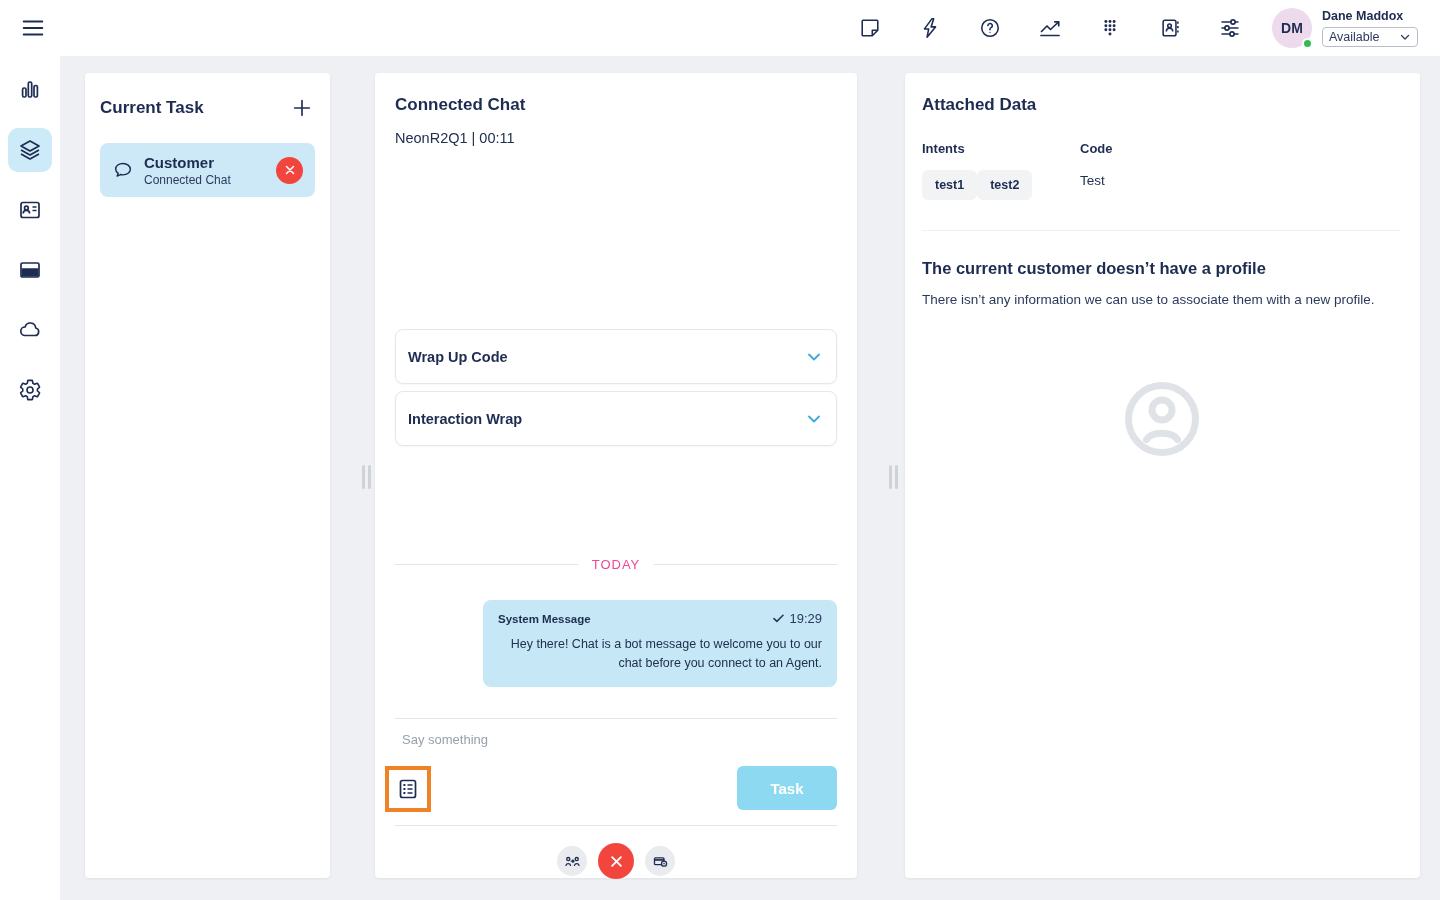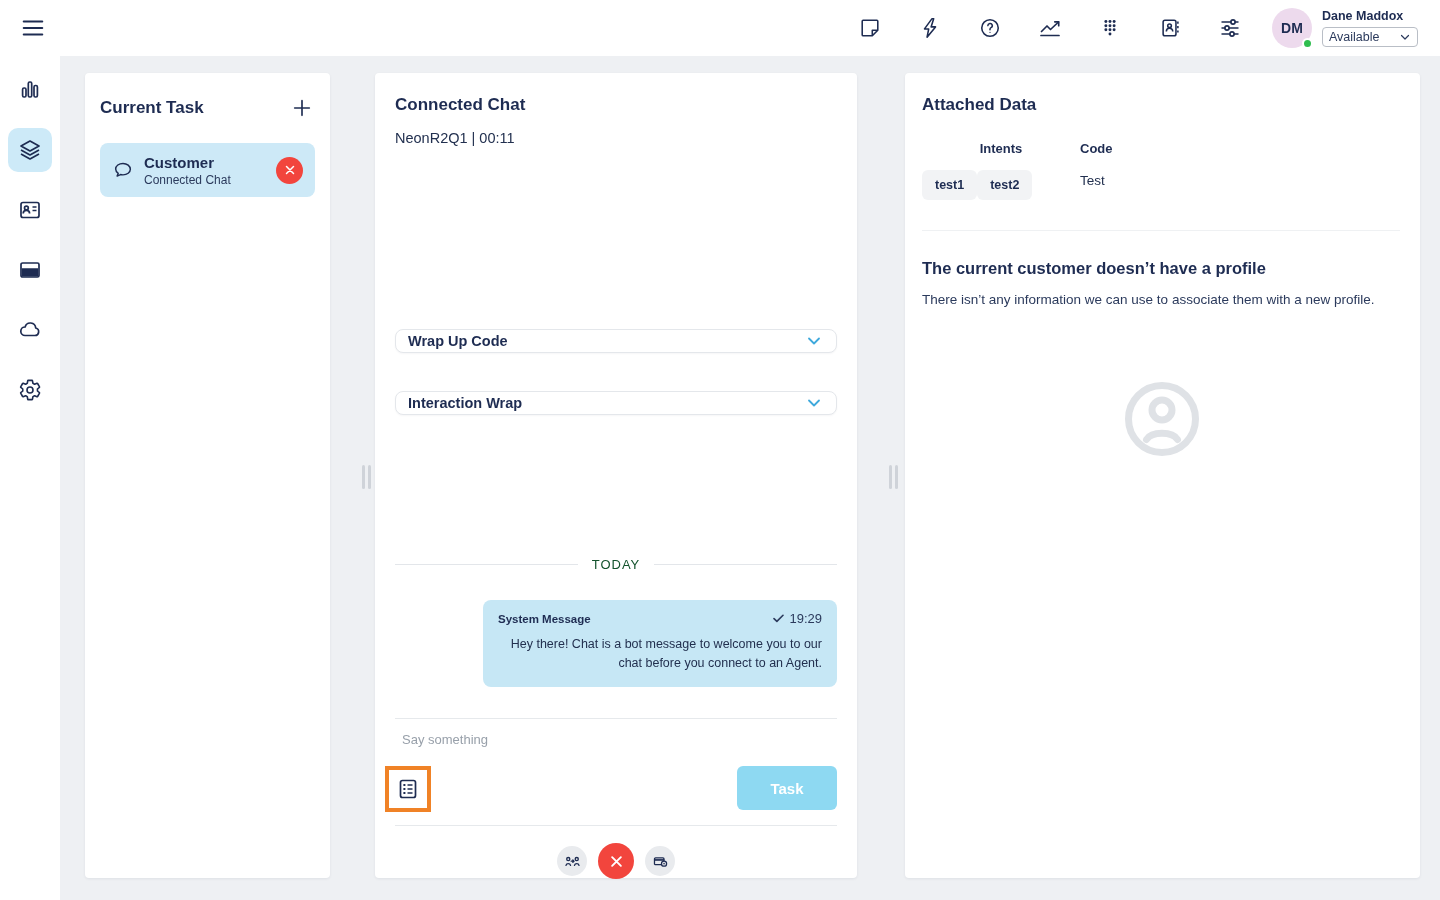--- a/index.html
+++ b/index.html
@@ -92,37 +92,37 @@
   .task-close {
     width:27px; height:27px; border-radius:50%; background:#f2453d; border:none; cursor:pointer;
     display:flex; align-items:center; justify-content:center;
   }
 
   
   .p2 { left:315px; width:482px; }
   .p2-inner { position:relative; width:100%; height:100%; padding:22px 20px 0 20px; }
   .chat-meta { font-size:14.5px; color:#22304f; margin-top:15px; }
   .acc-dropdown {
-    position:absolute; left:20px; width:442px; height:24px;
+    position:absolute; left:20px; width:442px; height:55px;
     border:1px solid #e4e7eb; border-radius:8px; background:#ffffff; cursor:pointer;
     display:flex; align-items:center; justify-content:space-between; padding:0 12px;
     box-shadow:0 1px 2px rgba(20,30,60,0.04);
   }
   .acc-dropdown .lbl { font-size:14.5px; font-weight:bold; color:#1e2c52; }
   .dd-wrap { top:256px; }
   .dd-notes { top:318px; }
   .conv-start { position:absolute; top:382px; left:0; width:100%; text-align:center; }
   .conv-start .bubbles { display:flex; justify-content:center; }
   .conv-start-text { margin-top:12px; font-size:14.5px; color:#22304f; }
   .day-divider {
     position:absolute; top:484px; left:20px; width:442px;
     display:flex; align-items:center;
   }
   .day-divider i { flex:1; height:1px; background:#e3e6ea; }
-  .day-divider span { margin:0 14px; font-size:13px; letter-spacing:1px; color:#14532d; }
+  .day-divider span { margin:0 14px; font-size:13px; letter-spacing:1px; color:#ec4899; }
   .msg-bubble {
     position:absolute; top:527px; left:108px; width:354px;
     background:#c6e7f5; border-radius:8px; padding:11px 15px 13px 15px;
   }
   .msg-head { display:flex; align-items:center; justify-content:space-between; }
   .msg-sender { font-size:11.5px; font-weight:bold; color:#1e2c52; }
   .msg-time { display:flex; align-items:center; font-size:13px; color:#2b3a5c; }
   .msg-time svg { margin-right:5px; }
   .msg-body { margin-top:9px; font-size:12.5px; line-height:1.55; color:#22304f; text-align:right; }
   .input-divider { position:absolute; left:20px; width:442px; height:1px; background:#e6e9ec; }
@@ -154,21 +154,21 @@
   .act-btn {
     width:30px; height:30px; border-radius:50%; border:none; cursor:pointer;
     background:#e9ebee; color:#1e2c52;
     display:flex; align-items:center; justify-content:center;
   }
   .act-btn.end { width:36px; height:36px; background:#f2453d; }
 
   
   .p3 { left:845px; width:515px; padding:22px 18px 0 17px; }
   .ad-grid { display:flex; margin-top:26px; }
-  .ad-col1 { width:158px;text-align:center; }
+  .ad-col1 { width:158px; }
   .ad-label { font-size:13px; font-weight:bold; color:#1e2c52; }
   .chip-row { display:flex; margin-top:14px; }
   .chip {
     background:#f2f3f5; border-radius:6px; padding:8px 13px;
     font-size:12.5px; font-weight:bold; color:#1e2c52;
   }
   .ad-value { font-size:13.5px; color:#22304f; margin-top:17px; }
   .ad-divider { margin-top:30px; height:1px; background:#eff1f3; width:478px; }
   .np-title { margin-top:28px; font-size:16.5px; font-weight:bold; color:#1e2c52; }
   .np-text { margin-top:12px; font-size:13.5px; line-height:1.55; color:#2b3a5c; width:470px; }

